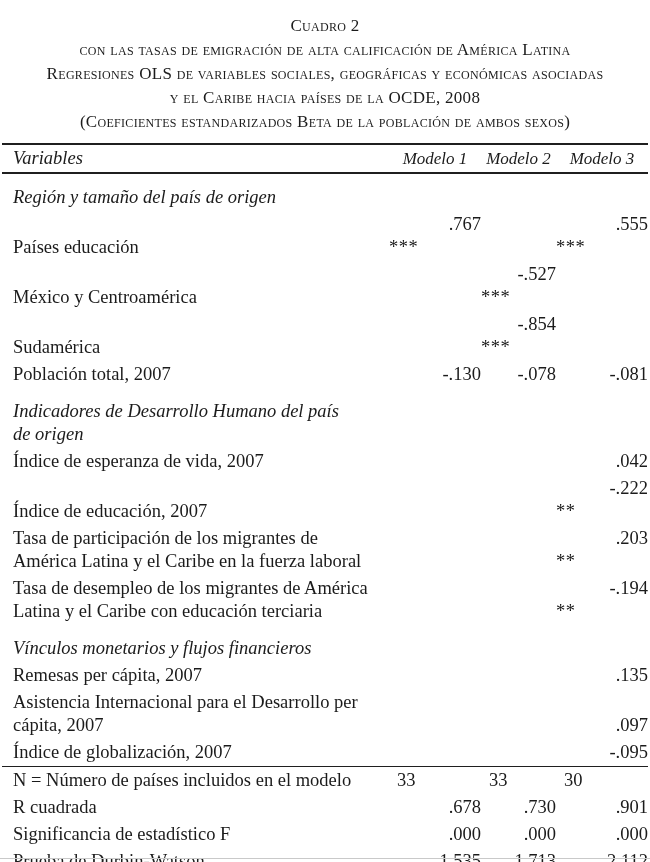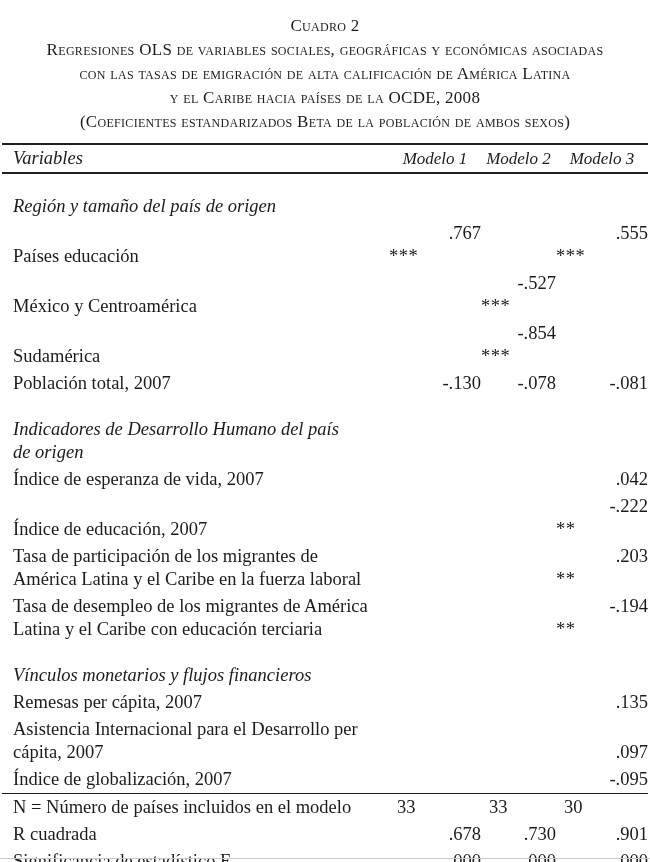--- a/index.html
+++ b/index.html
@@ -30,36 +30,36 @@
   .lbl { white-space: pre-line; display: block; }
   .cell.c1 { width: 92px; }
   .cell.c2 { width: 75px; }
   .cell.c3 { width: 92px; }
   .cell.num { display: flex; flex-direction: column; }
   .cell.num .v { flex: 1; text-align: right; }
   .cell.num .st { width: 24px; text-align: left; letter-spacing: 0.5px; }
   .trow.header { font-style: italic; }
   .trow.header .mh { text-align: center; font-size: 17px; }
   .trow.section .lbl { font-style: italic; }
-  .trow.section { padding-top: 21px; }
+  .trow.section { padding-top: 12px; }
   .trow.stat-n .v { text-align: left; padding-left: 8px; }
 
   
   .footnotes { padding: 5px 2px 0 2px; font-size: 17px; line-height: 23px; }
   .acr { font-size: 0.79em; letter-spacing: 0.4px; }
 </style>
 </head>
 <body>
 
 <div class="page">
 
   <div class="title-block">
     <div class="title-line first">Cuadro 2</div>
+    <div class="title-line">con las tasas de emigración de alta calificación de América Latina</div>
     <div class="title-line">Regresiones OLS de variables sociales, geográficas y económicas asociadas</div>
-    <div class="title-line">con las tasas de emigración de alta calificación de América Latina</div>
     <div class="title-line">y el Caribe hacia países de la OCDE, 2008</div>
     <div class="title-line">(Coeficientes estandarizados Beta de la población de ambos sexos)</div>
   </div>
 
   <div class="rule top"></div>
 
   <div class="trow header">
     <div class="cell label">
       <span class="lbl">Variables</span>
     </div>

